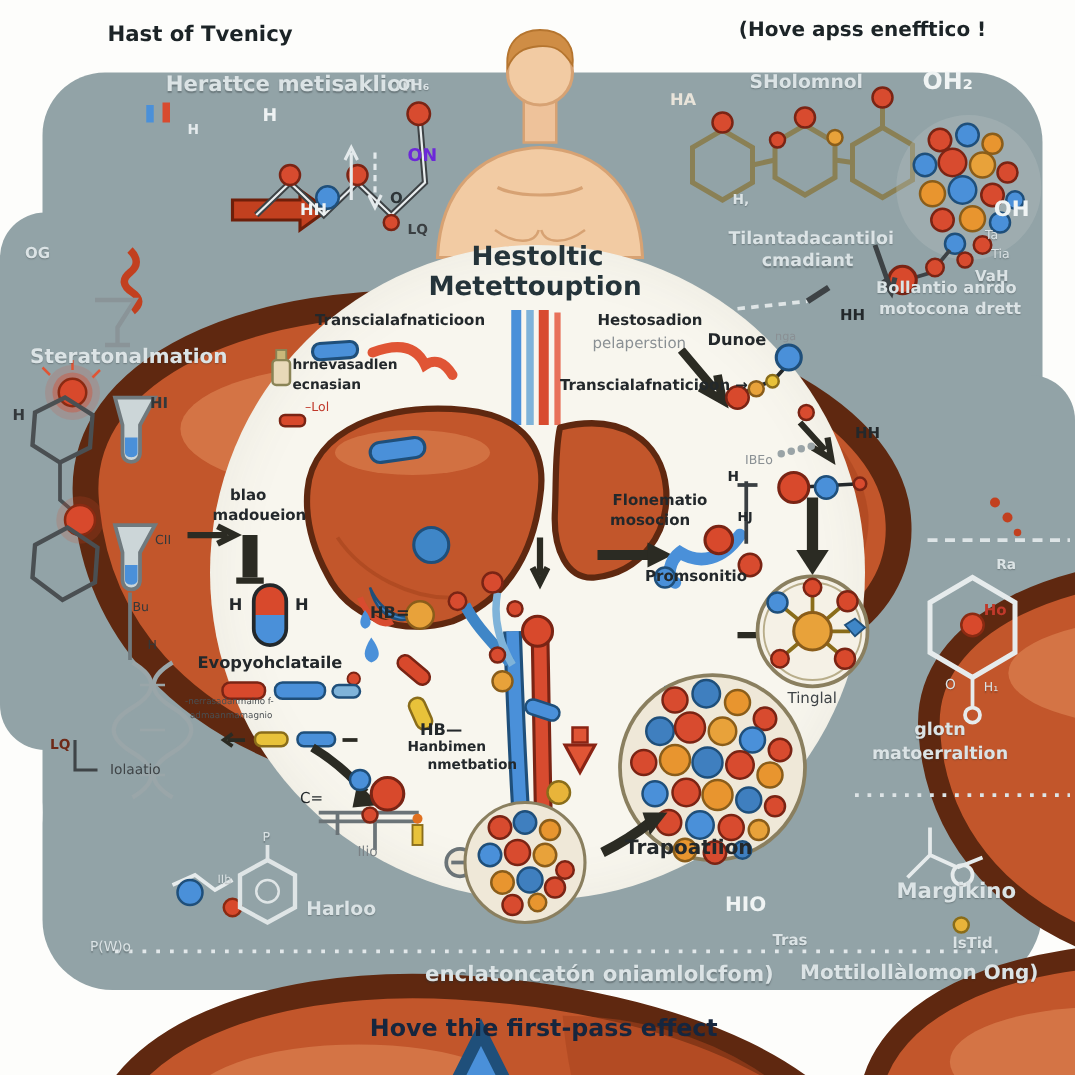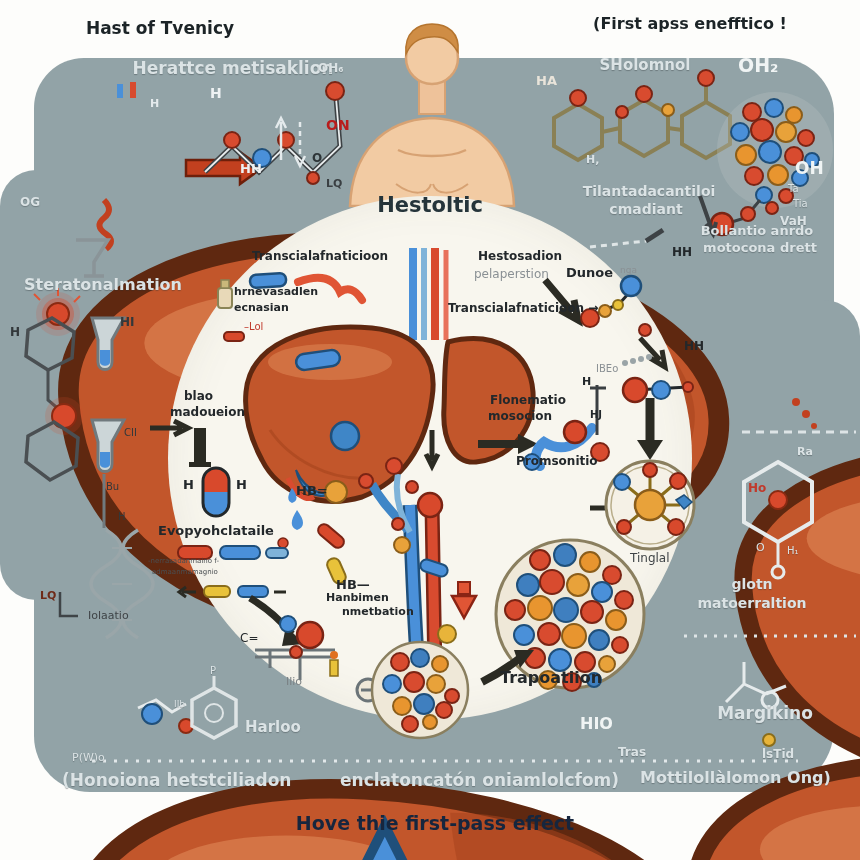--- a/index.html
+++ b/index.html
@@ -349,28 +349,28 @@
         <circle cx="452" cy="696" r="7" fill="#d84b2f" stroke="#7a2414" stroke-width="2"></circle>
       <circle cx="402" cy="706" r="9" fill="#e8952f" stroke="#8a5d1a" stroke-width="2"></circle>
         <circle cx="424" cy="704" r="10" fill="#3f7fbf" stroke="#1f4f7a" stroke-width="2"></circle>
         <circle cx="444" cy="710" r="8" fill="#d84b2f" stroke="#7a2414" stroke-width="2"></circle>
       <circle cx="410" cy="724" r="8" fill="#d84b2f" stroke="#7a2414" stroke-width="2"></circle>
         <circle cx="430" cy="722" r="7" fill="#e8952f" stroke="#8a5d1a" stroke-width="2"></circle>
     </g>
   </svg>
 
   <div class="lb ctr" style="left:160px;top:20px;font-size:17px;color:#1c2427">Hast of Tvenicy</div>
-  <div class="lb ctr" style="left:690px;top:16px;font-size:16px;color:#1c2427">(First apss enefftico !</div>
+  <div class="lb ctr" style="left:690px;top:16px;font-size:16px;color:#1c2427">(Hove apss enefftico !</div>
   <div class="lb ctr" style="left:435px;top:814px;font-size:19px;color:#16263e">Hove thie first-pass effect</div>
 
   <div class="lb lt ctr" style="left:233px;top:60px;font-size:17px">Herattce metisaklion</div>
   <div class="lb" style="left:210px;top:86px;font-size:14px;color:#eef2f3">H</div>
   <div class="lb" style="left:150px;top:98px;font-size:11px;color:#e4eaec">H</div>
   <div class="lb lt" style="left:318px;top:62px;font-size:12px">OH₆</div>
-  <div class="lb" style="left:326px;top:118px;font-size:14px;color:#b91c1c">ON</div>
+  <div class="lb" style="left:326px;top:118px;font-size:14px;color:#6d28d9">ON</div>
   <div class="lb" style="left:312px;top:152px;font-size:12px;color:#2e3538">O</div>
   <div class="lb" style="left:240px;top:162px;font-size:13px;color:#eef2f3">HH</div>
   <div class="lb" style="left:326px;top:178px;font-size:11px;color:#3a3f42">LQ</div>
   <div class="lb lt" style="left:20px;top:196px;font-size:12px">OG</div>
 
   <div class="lb lt ctr" style="left:645px;top:58px;font-size:15px">SHolomnol</div>
   <div class="lb" style="left:738px;top:56px;font-size:19px;color:#f0f4f4">OH₂</div>
   <div class="lb" style="left:536px;top:74px;font-size:13px;color:#e9e4da">HA</div>
   <div class="lb lt" style="left:586px;top:154px;font-size:11px">H,</div>
   <div class="lb lt ctr" style="left:649px;top:184px;font-size:14px">Tilantadacantiloi</div>
@@ -385,40 +385,40 @@
   <div class="lb lt ctr" style="left:103px;top:277px;font-size:16px">Steratonalmation</div>
   <div class="lb" style="left:120px;top:316px;font-size:12px;color:#33383b">HI</div>
   <div class="lb" style="left:10px;top:326px;font-size:12px;color:#33383b">H</div>
   <div class="lb nb" style="left:124px;top:428px;font-size:10px;color:#33383b">CII</div>
   <div class="lb nb" style="left:106px;top:482px;font-size:10px;color:#33383b">Bu</div>
   <div class="lb nb" style="left:118px;top:512px;font-size:10px;color:#33383b">H</div>
   <div class="lb" style="left:40px;top:590px;font-size:11px;color:#6e2a18">LQ</div>
   <div class="lb nb" style="left:88px;top:610px;font-size:11px;color:#3f4447">Iolaatio</div>
 
   <div class="lb lt" style="left:797px;top:446px;font-size:11px">Ra</div>
-  <div class="lb" style="left:748px;top:482px;font-size:12px;color:#c0392b">Ho</div>
+  <div class="lb" style="left:787px;top:482px;font-size:12px;color:#c0392b">Ho</div>
   <div class="lb lt nb" style="left:756px;top:542px;font-size:11px">O</div>
   <div class="lb lt nb" style="left:787px;top:546px;font-size:10px">H₁</div>
   <div class="lb lt ctr" style="left:752px;top:577px;font-size:14px">glotn</div>
   <div class="lb lt ctr" style="left:752px;top:596px;font-size:14px">matoerraltion</div>
   <div class="lb lt ctr" style="left:765px;top:705px;font-size:17px">Margikino</div>
 
   <div class="lb lt nb" style="left:210px;top:666px;font-size:10px">P</div>
   <div class="lb lt nb" style="left:174px;top:700px;font-size:9px">IIb</div>
 
   <div class="lb lt nb" style="left:72px;top:752px;font-size:11px">P(W)o</div>
-  <div class="lb lt" style="left:62px;top:772px;font-size:17px">(Honoiona hetstciliadon</div>
   <div class="lb lt" style="left:340px;top:772px;font-size:17px">enclatoncatón oniamlolcfom)</div>
   <div class="lb lt" style="left:618px;top:746px;font-size:12px">Tras</div>
   <div class="lb lt" style="left:762px;top:748px;font-size:12px">lsTid</div>
   <div class="lb lt" style="left:640px;top:770px;font-size:16px">Mottilollàlomon Ong)</div>
   <div class="lb" style="left:580px;top:716px;font-size:16px;color:#f0f4f4">HIO</div>
   <div class="lb lt" style="left:245px;top:720px;font-size:15px">Harloo</div>
 
   <div class="lb ctr" style="left:430px;top:194px;font-size:21px;color:#25343a">Hestoltic</div>
+  <div class="lb ctr" style="left:428px;top:218px;font-size:21px;color:#25343a">Metettouption</div>
   <div class="lb dk" style="left:252px;top:250px;font-size:12px">Transcialafnaticioon</div>
   <div class="lb dk" style="left:234px;top:286px;font-size:11px">hrnevasadlen</div>
   <div class="lb dk" style="left:234px;top:302px;font-size:11px">ecnasian</div>
   <div class="lb nb" style="left:244px;top:322px;font-size:10px;color:#c0392b">–Lol</div>
   <div class="lb dk" style="left:184px;top:390px;font-size:12px">blao</div>
   <div class="lb dk" style="left:170px;top:406px;font-size:12px">madoueion</div>
   <div class="lb dk" style="left:183px;top:478px;font-size:13px">H</div>
   <div class="lb dk" style="left:236px;top:478px;font-size:13px">H</div>
   <div class="lb dk" style="left:158px;top:524px;font-size:13px">Evopyohclataile</div>
   <div class="lb nb" style="left:148px;top:558px;font-size:7px;color:#4a4f52">-nerrasadanmaino f-</div>

